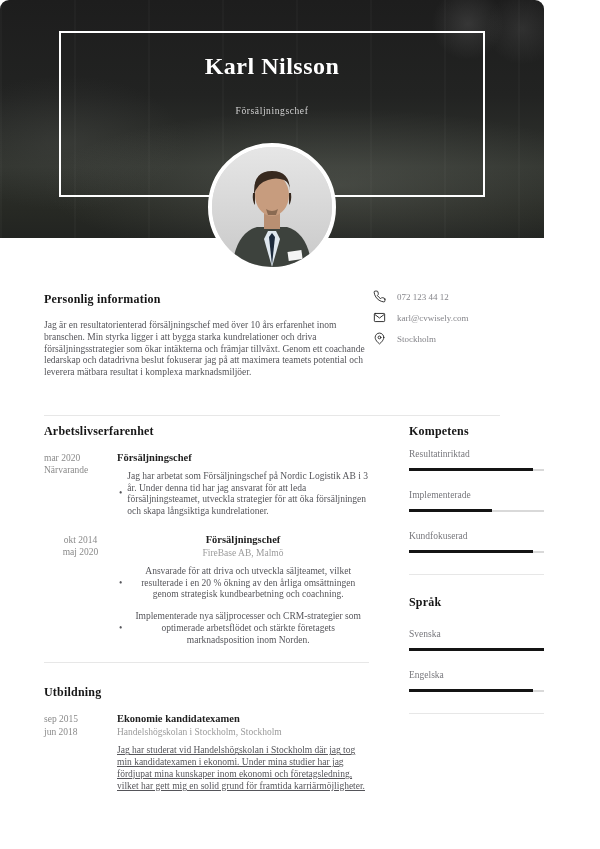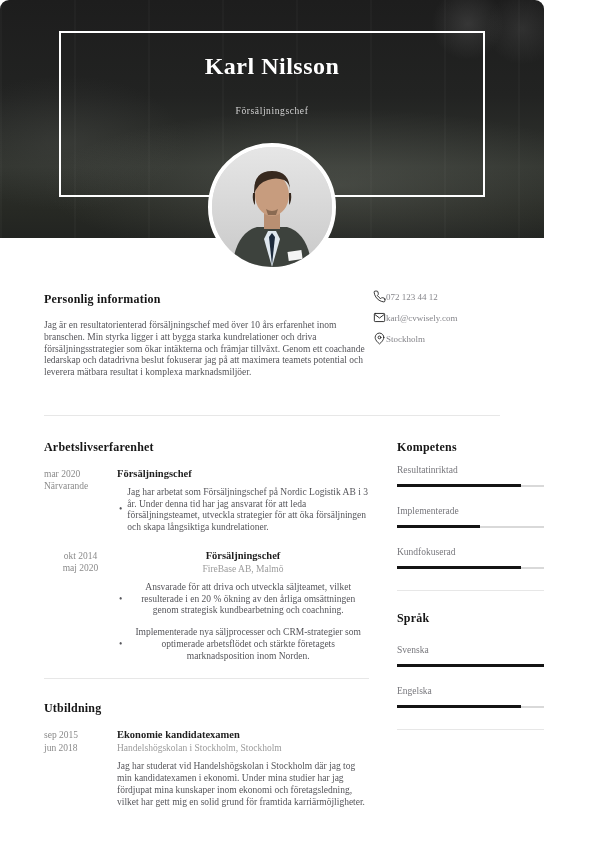--- a/index.html
+++ b/index.html
@@ -33,39 +33,39 @@
 
   
   .main { padding:0 44px; }
   .section-heading { font-size:12px; font-weight:700; color:#161616; letter-spacing:.2px; }
   .divider { border-top:1px solid #e7e7e7; height:0; }
 
   .personal-grid { display:grid; grid-template-columns:325px 1fr; column-gap:4px; margin-top:54px; }
   .summary { margin-top:13px; font-size:9.5px; line-height:1.24; color:#55555a; }
 
   .contact { display:flex; flex-direction:column; gap:8px; margin-top:-2px; }
-  .contact-row { display:flex; align-items:center; font-size:9px; color:#85858a; }
+  .contact-row { display:flex; align-items:center; gap:11px; font-size:9px; color:#85858a; }
   .contact-row .cicon { flex:0 0 auto; width:13px; height:13px; color:#242424; }
   .contact-row svg { display:block; width:13px; height:13px; stroke:currentColor; fill:none; stroke-width:1.7; stroke-linecap:round; stroke-linejoin:round; }
 
   .divider-full { margin-top:36px; }
 
-  .body-grid { display:grid; grid-template-columns:325px 165px; column-gap:28px; margin-top:24px; align-items:start; }
+  .body-grid { display:grid; grid-template-columns:325px 165px; column-gap:40px; margin-top:8px; align-items:start; }
 
   
   .col-left .section-heading { margin-bottom:13px; }
   .entry { display:grid; grid-template-columns:73px 1fr; }
   .entry + .entry { margin-top:16px;text-align:center; }
   .entry-dates { font-size:9.5px; color:#8a8a8a; line-height:1.3; }
   .role { font-size:10.5px; font-weight:700; color:#1f1f1f; }
   .org { margin-top:3px; font-size:9.5px; color:#9b9b9b; }
   .bullets { margin-top:8px; display:flex; flex-direction:column; gap:10px; padding-left:2px; }
   .bullet { display:flex; align-items:center; gap:5px; font-size:9.5px; line-height:1.24; color:#55555a; }
   .bullet-marker { flex:0 0 auto; color:#55555a; }
-  .edu-desc { margin-top:8px; font-size:9.5px; line-height:1.24; color:#55555a; }
+  .edu-desc { margin-top:8px; font-size:9.5px; line-height:1.24; color:#55555a;text-decoration:underline; }
   .divider-left1 { margin-top:16px; }
   .heading-edu { margin-top:22px; margin-bottom:13px; }
 
   
   .col-right .section-heading { margin-bottom:10px; }
   .meter-label { font-size:9.5px; color:#77777c; margin-top:19px; }
   .meter-label.first { margin-top:0; }
   .meter { position:relative; height:3px; margin-top:9px; }
   .meter-track { position:absolute; left:0; right:0; top:1px; height:2px; background:#d9d9d9; }
   .meter-fill { position:absolute; left:0; top:0; height:3px; background:#141414; }

